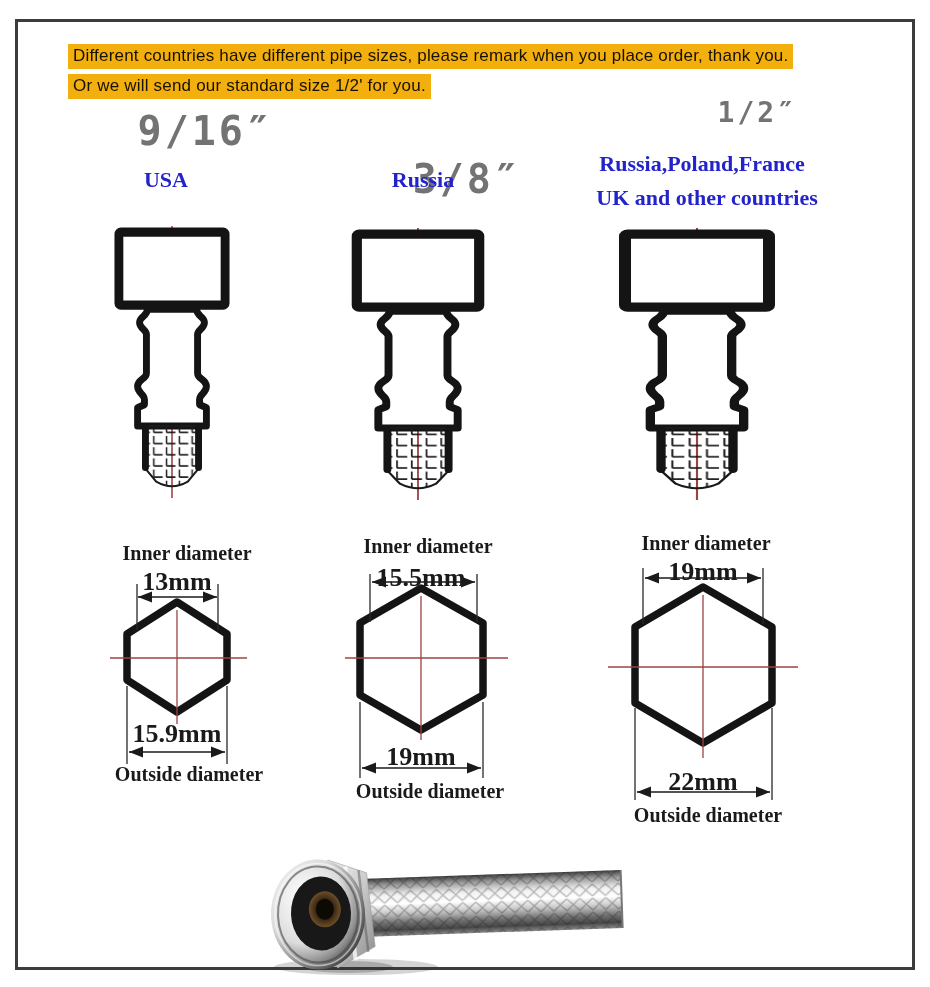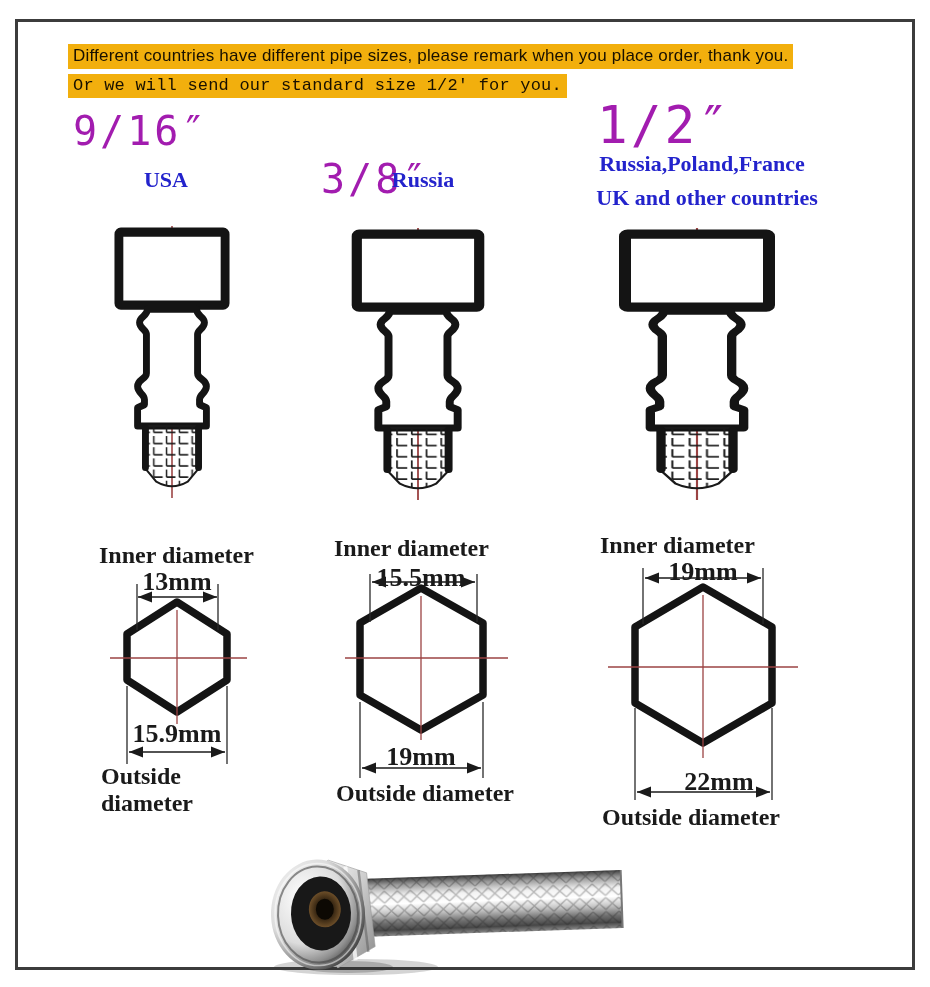--- a/index.html
+++ b/index.html
@@ -3,51 +3,51 @@
 <meta charset="utf-8">
 <style>
   html,body{margin:0;padding:0;background:#fff;}
   .canvas{position:relative;width:930px;height:987px;background:#fff;overflow:hidden;
           font-family:"Liberation Sans",sans-serif;}
   .frame{position:absolute;left:15px;top:19px;width:894px;height:945px;
          border:3px solid #3c3c3c;}
   .notice{position:absolute;background:#F2AF0D;color:#181000;font-size:17px;
           padding:2px 5px 3px 5px;letter-spacing:.2px;white-space:nowrap;}
   .n1{left:68px;top:44px;}
-  .n2{left:68px;top:74px;font-family:Liberation Mono, monospace;}
-  .size{position:absolute;font-family:"DejaVu Sans Mono",monospace;color:#a21caf;
-        font-weight:400;font-size:40px;letter-spacing:3px;text-align:left;width:200px;}
+  .n2{left:68px;top:74px;}
+  .size{position:absolute;font-family:"DejaVu Sans Mono",monospace;color:#737373;
+        font-weight:700;font-size:40px;letter-spacing:3px;text-align:right;width:200px;}
   .s1{left:73px;top:108px;}
   .s2{left:321px;top:108px;margin-top:48px;}
-  .s3{left:597px;top:96px;font-size:51px;}
+  .s3{left:597px;top:96px;font-size:28px;}
   .region{position:absolute;font-family:"Liberation Serif",serif;font-weight:bold;
           color:#2323CC;font-size:22px;text-align:center;}
   .r1{left:66px;top:167px;width:200px;}
   .r2{left:323px;top:167px;width:200px;}
   .r3a{left:552px;top:151px;width:300px;}
   .r3b{left:557px;top:185px;width:300px;}
   .conn{position:absolute;}
   .c1{left:113px;top:224px;width:118px;height:276px;}
   .c2{left:350px;top:226px;width:136px;height:276px;}
   .c3{left:617px;top:226px;width:160px;height:276px;}
   .hexblock{position:absolute;}
   .hb1{left:95px;top:538px;width:190px;height:252px;}
   .hb2{left:330px;top:530px;width:200px;height:280px;}
   .hb3{left:600px;top:528px;width:220px;height:302px;}
   .hexblock svg{position:absolute;left:0;top:0;}
   .dimlabel{position:absolute;font-family:"Liberation Serif",serif;font-weight:700;
-            font-size:24px;color:#1a1a1a;text-align:left;}
+            font-size:20px;color:#1a1a1a;text-align:center;}
   .dimnum{position:absolute;font-family:"Liberation Serif",serif;font-weight:700;
           font-size:26px;color:#1a1a1a;text-align:center;}
   .hb1 .il{left:4px;top:4px;width:176px;}  .hb1 .inum{left:0;top:29px;width:164px;}
   .hb1 .onum{left:0;top:181px;width:164px;} .hb1 .ol{left:6px;top:225px;width:176px;}
   .hb2 .il{left:4px;top:5px;width:188px;}  .hb2 .inum{left:0;top:33px;width:182px;}
   .hb2 .onum{left:0;top:212px;width:182px;} .hb2 .ol{left:6px;top:250px;width:188px;}
   .hb3 .il{left:0;top:4px;width:212px;}    .hb3 .inum{left:0;top:29px;width:206px;}
-  .hb3 .onum{left:16px;top:239px;width:206px;text-align:center;} .hb3 .ol{left:2px;top:276px;width:212px;}
+  .hb3 .onum{left:0;top:239px;width:206px;text-align:center;} .hb3 .ol{left:2px;top:276px;width:212px;}
   .hose{position:absolute;left:268px;top:846px;width:360px;height:132px;}
   .defs-svg{position:absolute;width:0;height:0;}
 </style>
 </head>
 <body>
 
 <div class="canvas">
   <div class="frame"></div>
 
   <svg class="defs-svg" aria-hidden="true">

